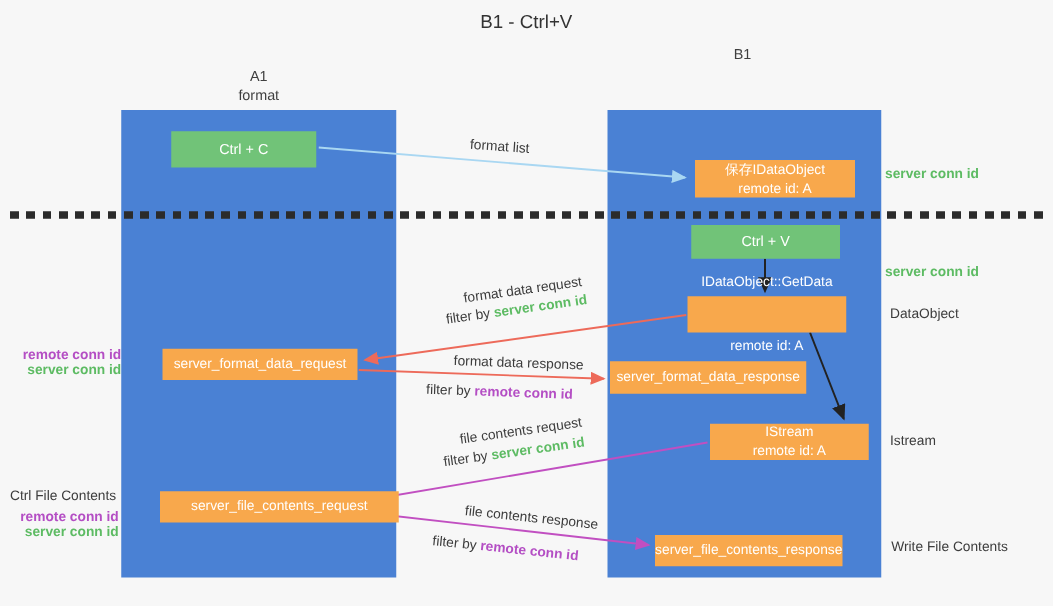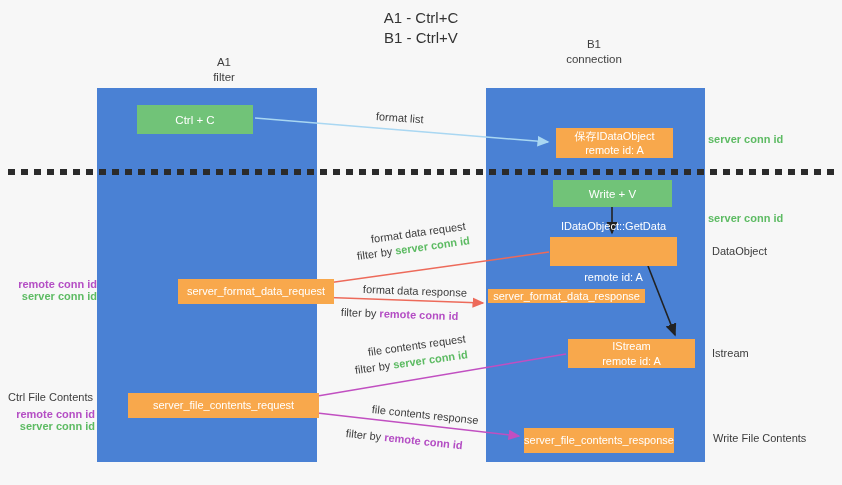--- a/index.html
+++ b/index.html
@@ -30,31 +30,29 @@
 
   .dotted-line{position:absolute;left:8px;top:169px;width:828px;height:6px;z-index:3;
     background:repeating-linear-gradient(90deg,#2b2b2b 0 7px,transparent 7px 13px);}
 </style>
 </head>
 <body>
 
 <div id="canvas">
 
   <div class="title">
-    <div>A1 - Ctrl+C</div>
     <div>B1 - Ctrl+V</div>
   </div>
 
-  <div class="col-head" style="left:154px;top:55px;width:140px;">
+  <div class="col-head" style="left:137px;top:55px;width:140px;">
     <div>A1</div>
-    <div>filter</div>
+    <div>format</div>
   </div>
   <div class="col-head" style="left:524px;top:37px;width:140px;">
     <div>B1</div>
-    <div>connection</div>
   </div>
 
   <div class="col" style="left:97px;top:88px;width:220px;height:374px;"></div>
   <div class="col" style="left:486px;top:88px;width:219px;height:374px;"></div>
 
   <svg id="svg-arrows" width="842" height="485">
     <defs>
       <marker id="mk-blue" markerWidth="9" markerHeight="8" refX="7" refY="3.5" orient="auto">
         <path d="M0,0 L8,3.5 L0,7 z" fill="#a9d7f2"></path>
       </marker>
@@ -74,41 +72,41 @@
     <line x1="287" y1="296" x2="483" y2="303" stroke="#ed6a5a" stroke-width="1.5" marker-end="url(#mk-red)"></line>
     <line x1="648" y1="266" x2="675" y2="335" stroke="#222222" stroke-width="1.6" marker-end="url(#mk-black)"></line>
     <line x1="566" y1="354" x2="294" y2="400" stroke="#c14fc1" stroke-width="1.5" marker-end="url(#mk-magenta)"></line>
     <line x1="291" y1="410" x2="519" y2="436" stroke="#c14fc1" stroke-width="1.5" marker-end="url(#mk-magenta)"></line>
   </svg>
 
   <div class="box box-green" style="left:137px;top:105px;width:116px;height:29px;text-align:right;">
     <span>Ctrl + C</span>
   </div>
 
-  <div class="box box-orange" style="left:556px;top:128px;width:117px;height:30px;">
+  <div class="box box-orange" style="left:556px;top:128px;width:128px;height:30px;justify-content:flex-end;">
     <span>保存IDataObject</span>
     <span>remote id: A</span>
   </div>
 
   <div class="dotted-line"></div>
 
   <div class="box box-green" style="left:553px;top:180px;width:119px;height:27px;">
-    <span>Write + V</span>
+    <span>Ctrl + V</span>
   </div>
 
   <div class="box box-orange" style="left:550px;top:237px;width:127px;height:29px;gap:37px;">
     <span>IDataObject::GetData</span>
     <span>remote id: A</span>
   </div>
 
-  <div class="box box-orange" style="left:130px;top:279px;width:156px;height:25px;margin-left:48px;">
+  <div class="box box-orange" style="left:130px;top:279px;width:156px;height:25px;">
     <span>server_format_data_request</span>
   </div>
 
-  <div class="box box-orange" style="left:488px;top:289px;width:157px;height:14px;">
+  <div class="box box-orange" style="left:488px;top:289px;width:157px;height:26px;">
     <span>server_format_data_response</span>
   </div>
 
   <div class="box box-orange" style="left:568px;top:339px;width:127px;height:29px;">
     <span>IStream</span>
     <span>remote id: A</span>
   </div>
 
   <div class="box box-orange" style="left:128px;top:393px;width:191px;height:25px;">
     <span>server_file_contents_request</span>

